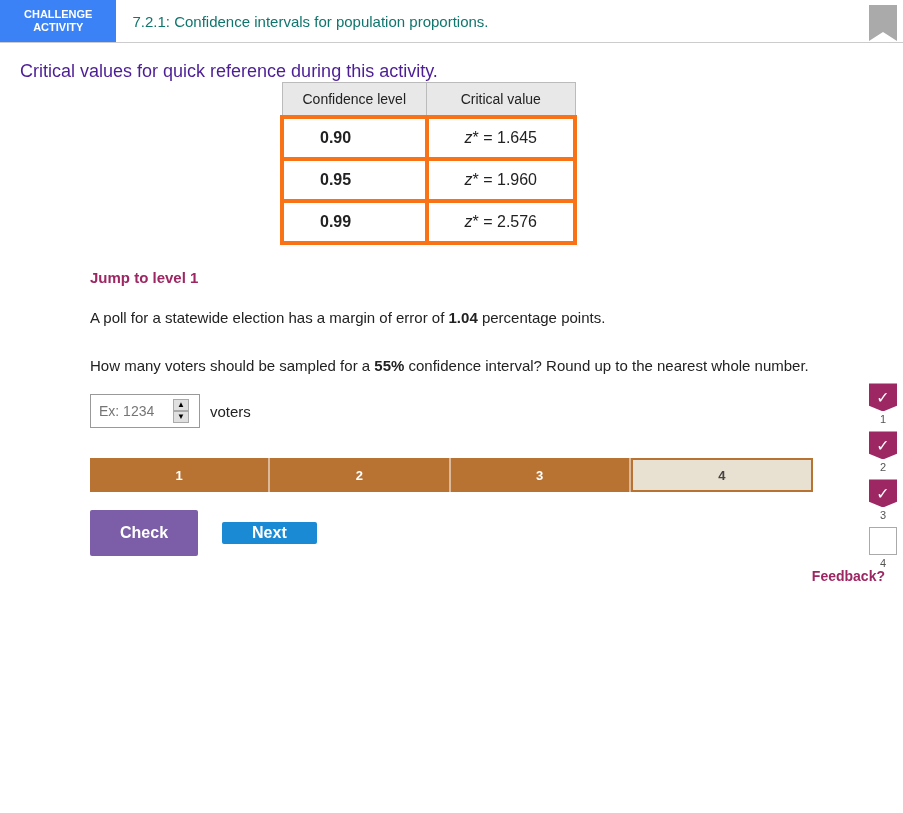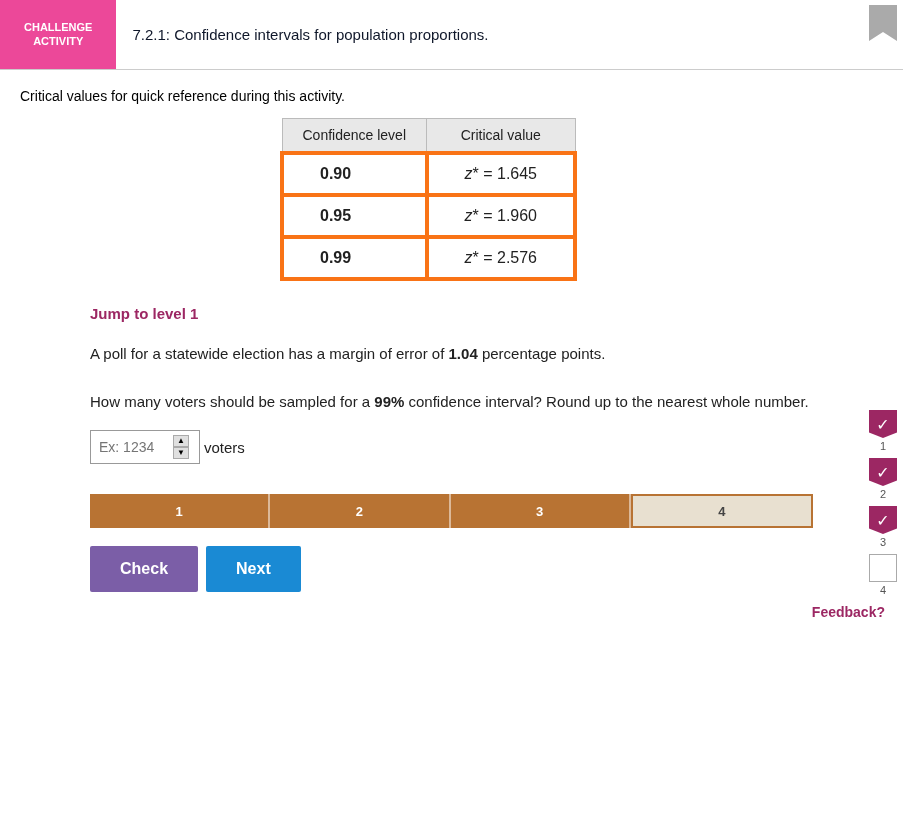--- a/index.html
+++ b/index.html
@@ -14,36 +14,36 @@
     }
 
     
     .header {
       display: flex;
       align-items: stretch;
       border-bottom: 1px solid #ccc;
       background: #fff;
     }
     .header-badge {
-      background: #ec4899;
+      background: #3b82f6;
       color: #fff;
       font-size: 11px;
       font-weight: bold;
       padding: 8px 24px;
       display: flex;
       align-items: center;
       justify-content: center;
       text-align: center;
       line-height: 1.2;
       min-width: 105px;
     }
     .header-title {
-      padding: 26px 16px;
-      font-size: 15px;
-      color: #0f172a;
+      padding: 0 16px;
+      font-size: 15px;
+      color: #0f766e;
       display: flex;
       align-items: center;
       flex: 1;
     }
     .header-bookmark {
       width: 40px;
       display: flex;
       align-items: flex-start;
       justify-content: center;
       padding-top: 5px;
@@ -55,23 +55,22 @@
       clip-path: polygon(0 0, 100% 0, 100% 100%, 50% 75%, 0 100%);
     }
 
     
     .main-content {
       padding: 18px 20px 20px 20px;
       position: relative;
     }
 
     .reference-note {
-      font-size: 14px;
-      margin-bottom: 14px;
-      color: #000000;
+      font-size: 18px;
+      color: #4c1d95;
     }
 
     
     .ref-table {
       border-collapse: collapse;
       margin-left: 260px;
       margin-bottom: 24px;
       border-radius: 29px;
     }
     .ref-table th {
@@ -113,21 +112,21 @@
     }
     .bold-val {
       font-weight: bold;
     }
 
     
     .input-row {
       display: flex;
       align-items: center;
       margin: 0 70px 30px 70px;
-      gap: 4px;
+      gap: 10px;
     }
     .number-input-wrapper {
       display: flex;
       align-items: center;
       border: 1px solid #999;
       background: #fff;
       padding: 4px 4px 4px 8px;
       font-size: 14px;
       width: 110px;
     }
@@ -184,21 +183,22 @@
     .progress-seg.active {
       background: #e8e0d0;
       color: #444;
       border: 2px solid #b87333;
     }
 
     
     .btn-row {
       margin: 0 70px 20px 70px;
       display: flex;
-      gap: 8px;
+      gap: 24px;
+      align-items: center;
     }
     .btn-check {
       background: #7b5ea7;
       color: #fff;
       border: none;
       padding: 14px 30px;
       font-size: 16px;
       font-weight: bold;
       cursor: pointer;
       border-radius: 2px;
@@ -307,21 +307,21 @@
   </table>
 
   <span class="jump-link">Jump to level 1</span>
 
   <div class="question-block">
     <p>
       <span>A poll for a statewide election has a margin of error of </span><span class="bold-val">1.04</span><span> percentage points.</span>
     </p>
     <br>
     <p>
-      <span>How many voters should be sampled for a </span><span class="bold-val">99%</span><span> confidence interval? Round up to the nearest whole number.</span>
+      <span>How many voters should be sampled for a </span><span class="bold-val">55%</span><span> confidence interval? Round up to the nearest whole number.</span>
     </p>
   </div>
 
   <div class="input-row">
     <div class="number-input-wrapper">
       <input type="number" placeholder="Ex: 1234" style="">
       <div class="spinner-btns">
         <button class="spinner-btn">▲</button>
         <button class="spinner-btn">▼</button>
       </div>

